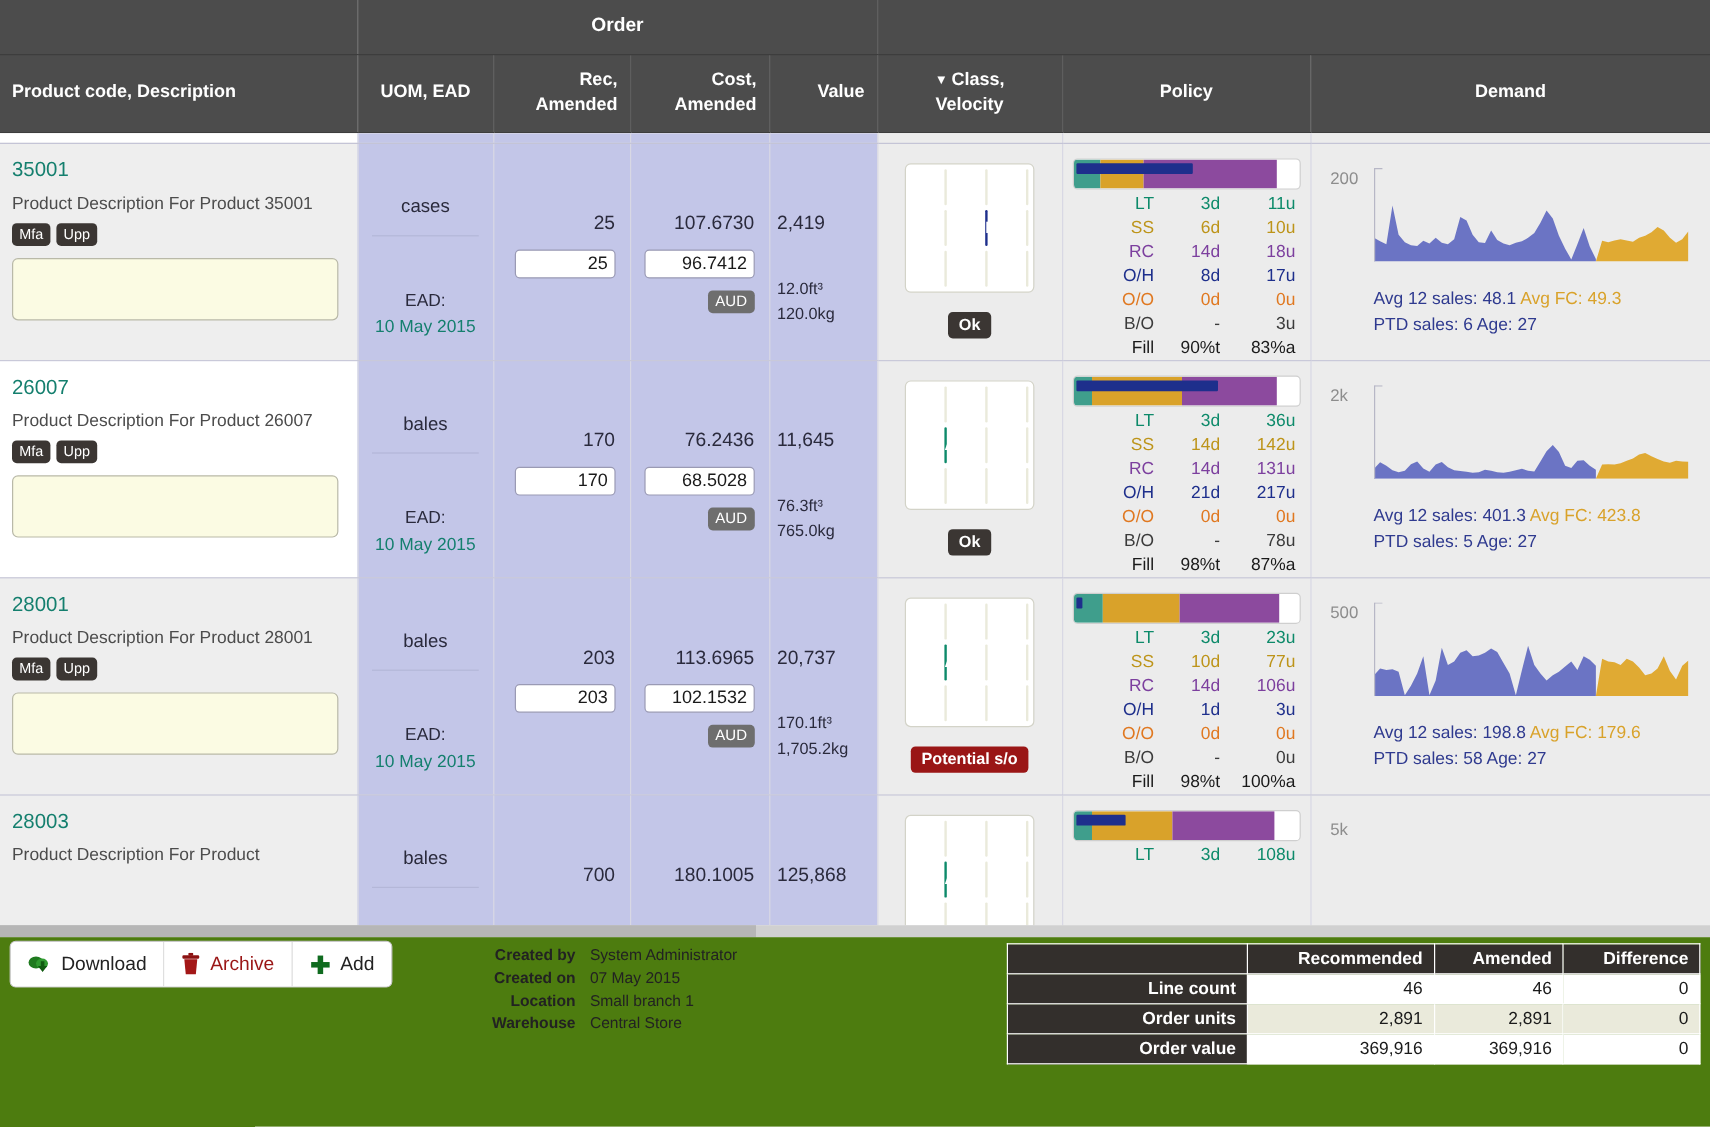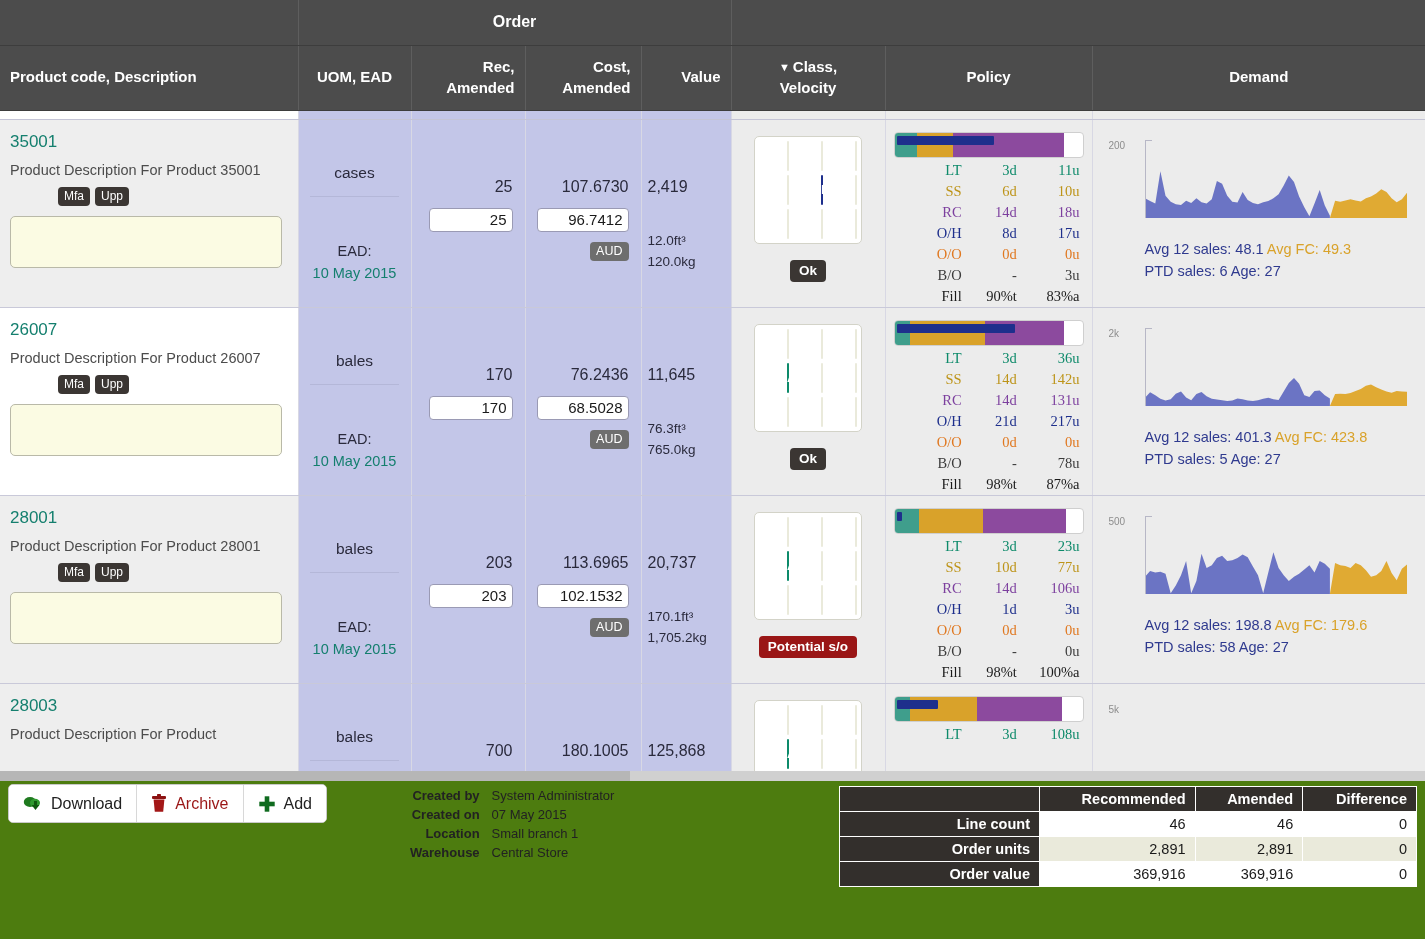--- a/index.html
+++ b/index.html
@@ -46,21 +46,21 @@
   .c-prod.alt { background: #ffffff; }
   .c-ord   { background: #c3c6e8; }
   .c-cls   { background: #ececec; }
   .c-pol   { background: #ececec; }
   .c-dem   { background: #ececec; }
 
   .cellpad { padding: 12px 10px 14px 10px; }
 
   .prodcode { color: #147f6e; font-size: 17px; margin-bottom: 8px; }
   .proddesc { color: #4c4c4c; font-size: 14.5px; line-height: 1.38; max-width: 255px; }
-  .tagrow { margin-top: 6px; margin-left: 48px; }
+  .tagrow { margin-top: 6px; }
   .tag {
     display: inline-block; background: #3b3633; color: #ffffff;
     font-size: 12px; border-radius: 4px; padding: 2px 6px 3px 6px; margin-right: 5px;
   }
   .note {
     display: block; width: 272px; height: 52px; margin-top: 10px;
     background: #fbfbe3; border: 1px solid #b9b9a8; border-radius: 5px;
     resize: none; font-family: "Liberation Sans", sans-serif; font-size: 13px;
     padding: 4px;
   }
@@ -107,37 +107,37 @@
   .status.so { background: #9a1616; }
 
   
   .polwrap { padding: 12px 8px 0 8px; }
   .polbar {
     position: relative; height: 26px; background: #ffffff;
     border: 1px solid #cfcfcf; border-radius: 4px; overflow: hidden;
   }
   .polbar .seg { position: absolute; top: 0; bottom: 0; }
   .polbar .oh { position: absolute; height: 9px; top: 3px; left: 2px; background: #1e2f8c; border-radius: 1px; }
-  .poltable { width: 100%; border-collapse: collapse; margin-top: 2px; font-family: Liberation Serif, serif; }
+  .poltable { width: 100%; border-collapse: collapse; margin-top: 2px; }
   .poltable td { border: none; font-size: 14.5px; padding: 2px 4px; background: transparent; }
   .poltable td.k { text-align: right; width: 38%; }
   .poltable td.d { text-align: right; width: 29%; }
   .poltable td.u { text-align: right; width: 33%; }
   .k-lt, .d-lt, .u-lt { color: #0d8a6a; }
   .k-ss, .d-ss, .u-ss { color: #bd9419; }
   .k-rc, .d-rc, .u-rc { color: #7c3f9e; }
   .k-oh, .d-oh, .u-oh { color: #1e2f8c; }
   .k-oo, .d-oo, .u-oo { color: #e07820; }
   .k-bo, .d-bo, .u-bo { color: #3b3b3b; }
   .k-fl, .d-fl, .u-fl { color: #1a1a1a; }
 
   
   .demwrap { padding: 20px 16px 0 16px; position: relative; }
   .demchart { position: relative; height: 92px; }
-  .axlabel { position: absolute; left: 0; top: 0; font-size: 10px; color: #8d8d8d; }
+  .axlabel { position: absolute; left: 0; top: 0; font-size: 14px; color: #8d8d8d; }
   .demsvg { position: absolute; left: 36px; top: 0; }
   .demtext { margin-top: 6px; font-size: 14.5px; line-height: 1.55; padding-left: 36px; }
   .t-sales { color: #2f3a8f; }
   .t-fc { color: #d9a22a; }
 
   
   .hscroll {
     position: absolute; left: 0; top: 771px; width: 1425px; height: 10px;
     background: #d0d0d0;
   }

